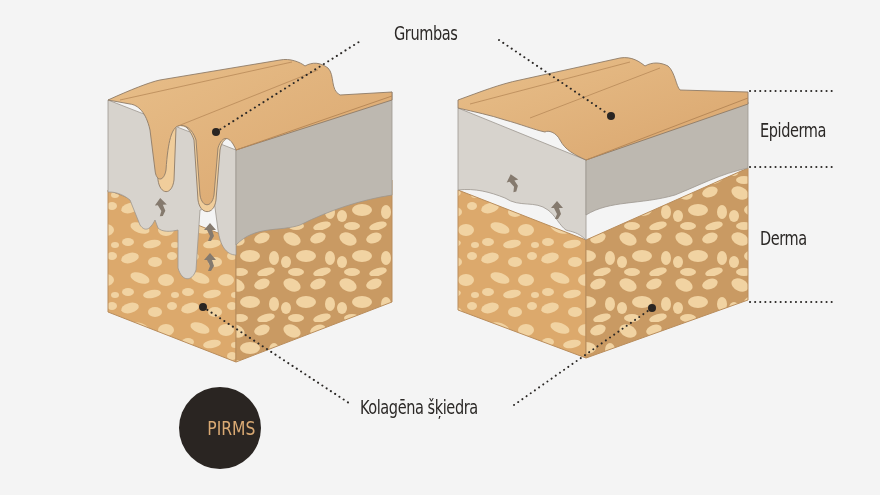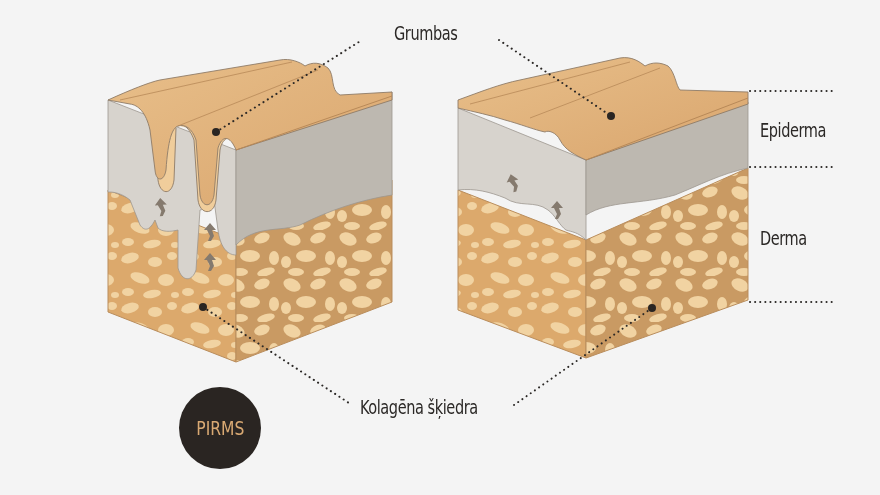--- a/index.html
+++ b/index.html
@@ -24,21 +24,21 @@
   .lbl-derma { left: 760px; top: 227px; font-size: 19px; transform: scaleX(0.85); transform-origin: left top; }
   .badge {
     position: absolute; width: 82px; height: 82px; border-radius: 50%;
     background: #2a2522;
     display: flex; align-items: center; justify-content: center;
   }
   .badge span {
     color: #d9a973; font-family: "DejaVu Sans", sans-serif;
     font-size: 19px; display: inline-block; transform: scaleX(0.82);
   }
-  .badge-pirms { left: 179px; top: 387px; }
+  .badge-pirms { left: 179px; top: 387px; justify-content: flex-end; }
   .badge-pec { left: 595px; top: 387px; }
 </style>
 </head>
 <body>
 
 <div id="stage">
   <svg width="880" height="495" viewBox="0 0 880 495" xmlns="http://www.w3.org/2000/svg">
     <defs>
       <linearGradient id="topGrad" x1="0" y1="0" x2="1" y2="1">
         <stop offset="0" stop-color="#e8bf8a"></stop>

